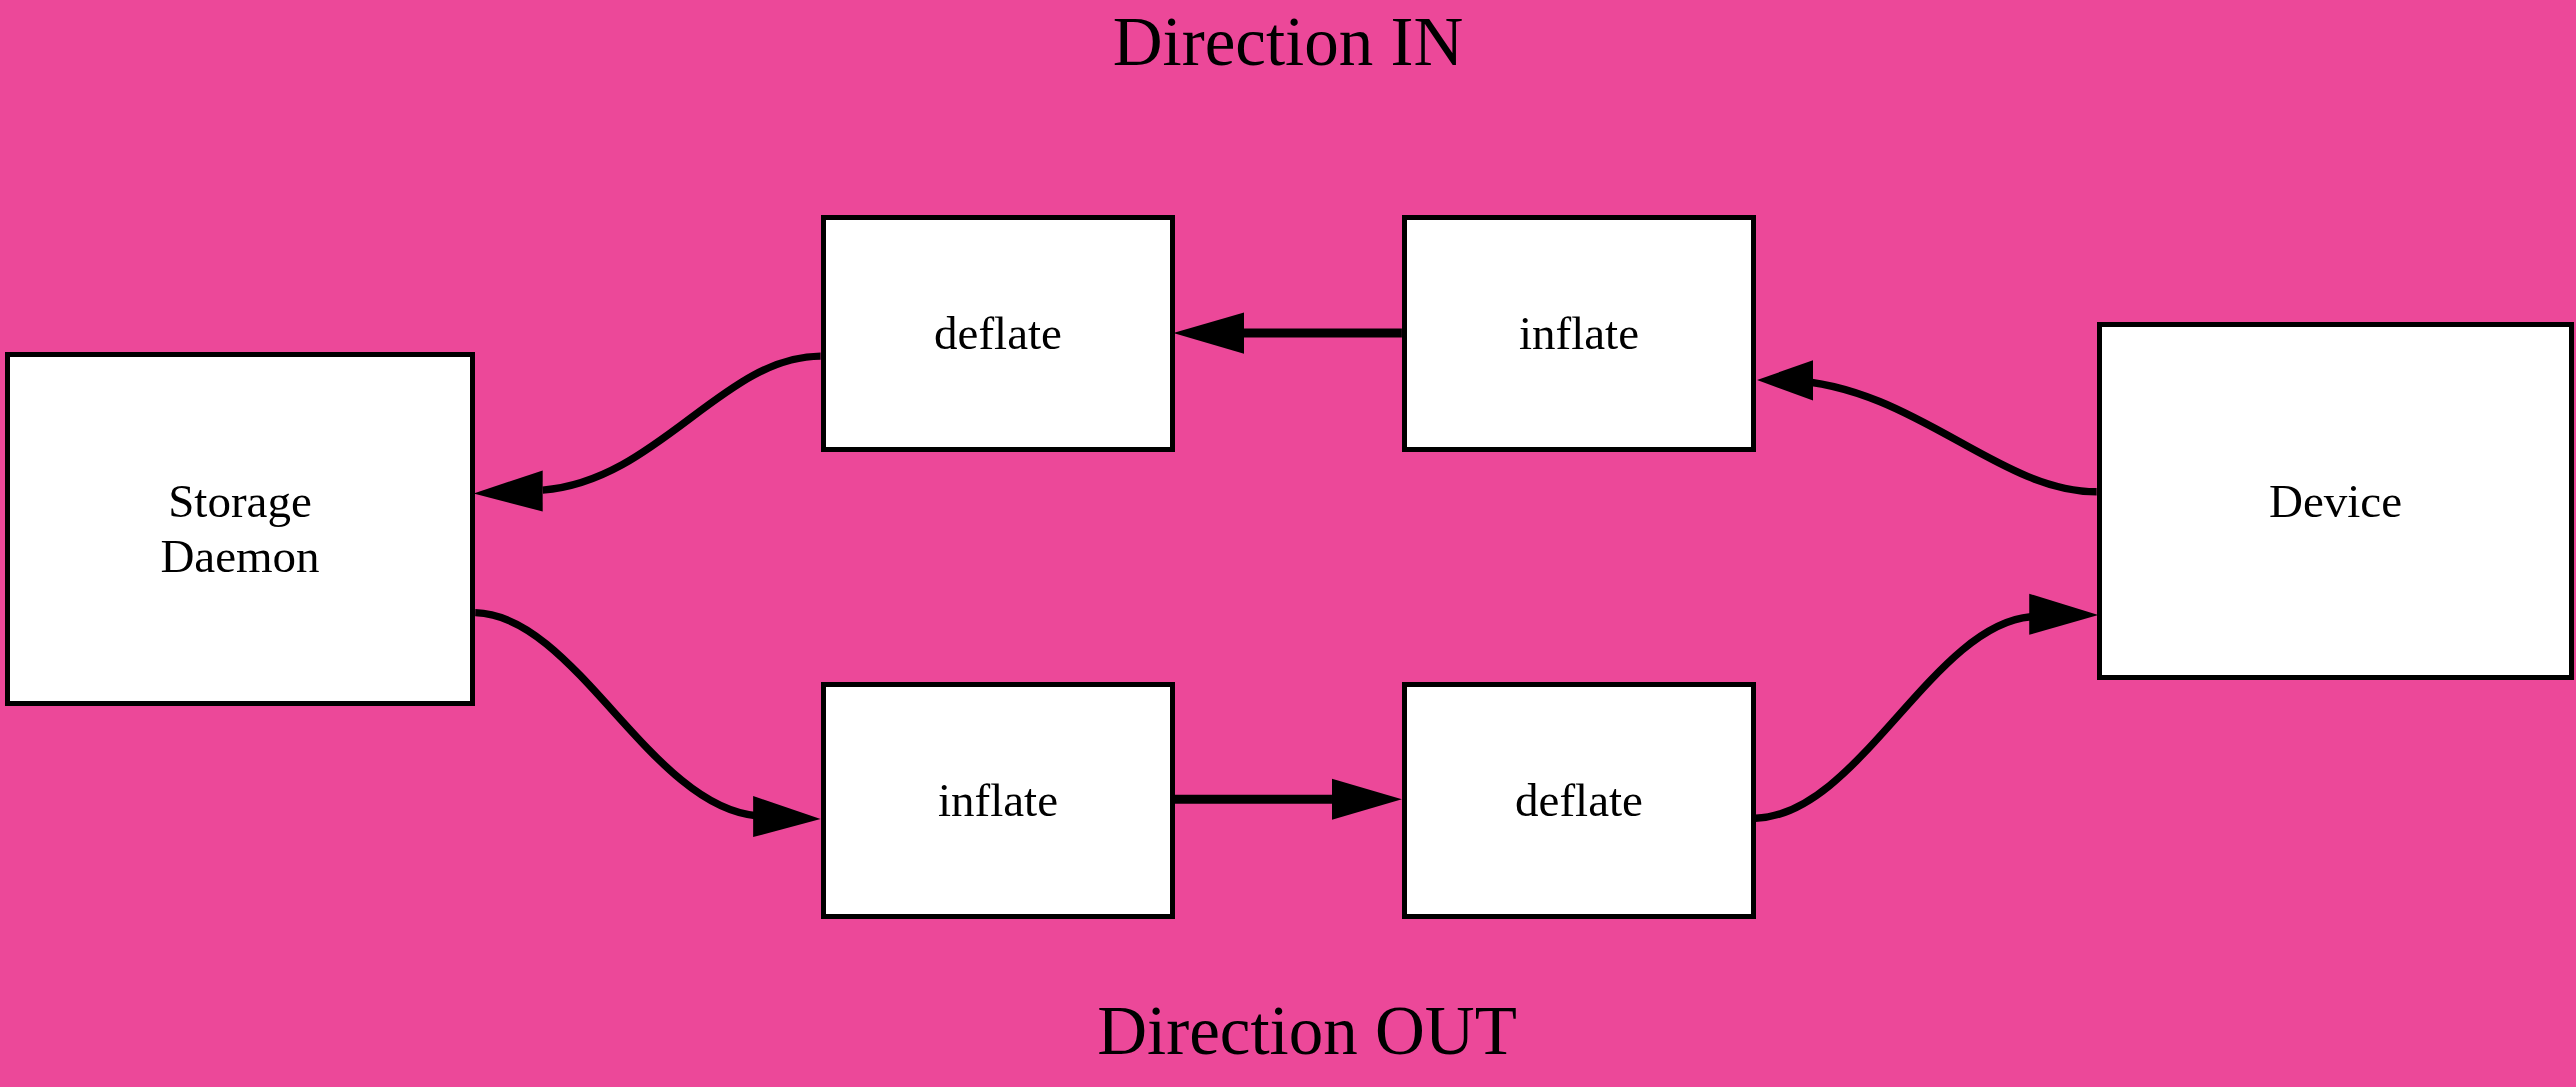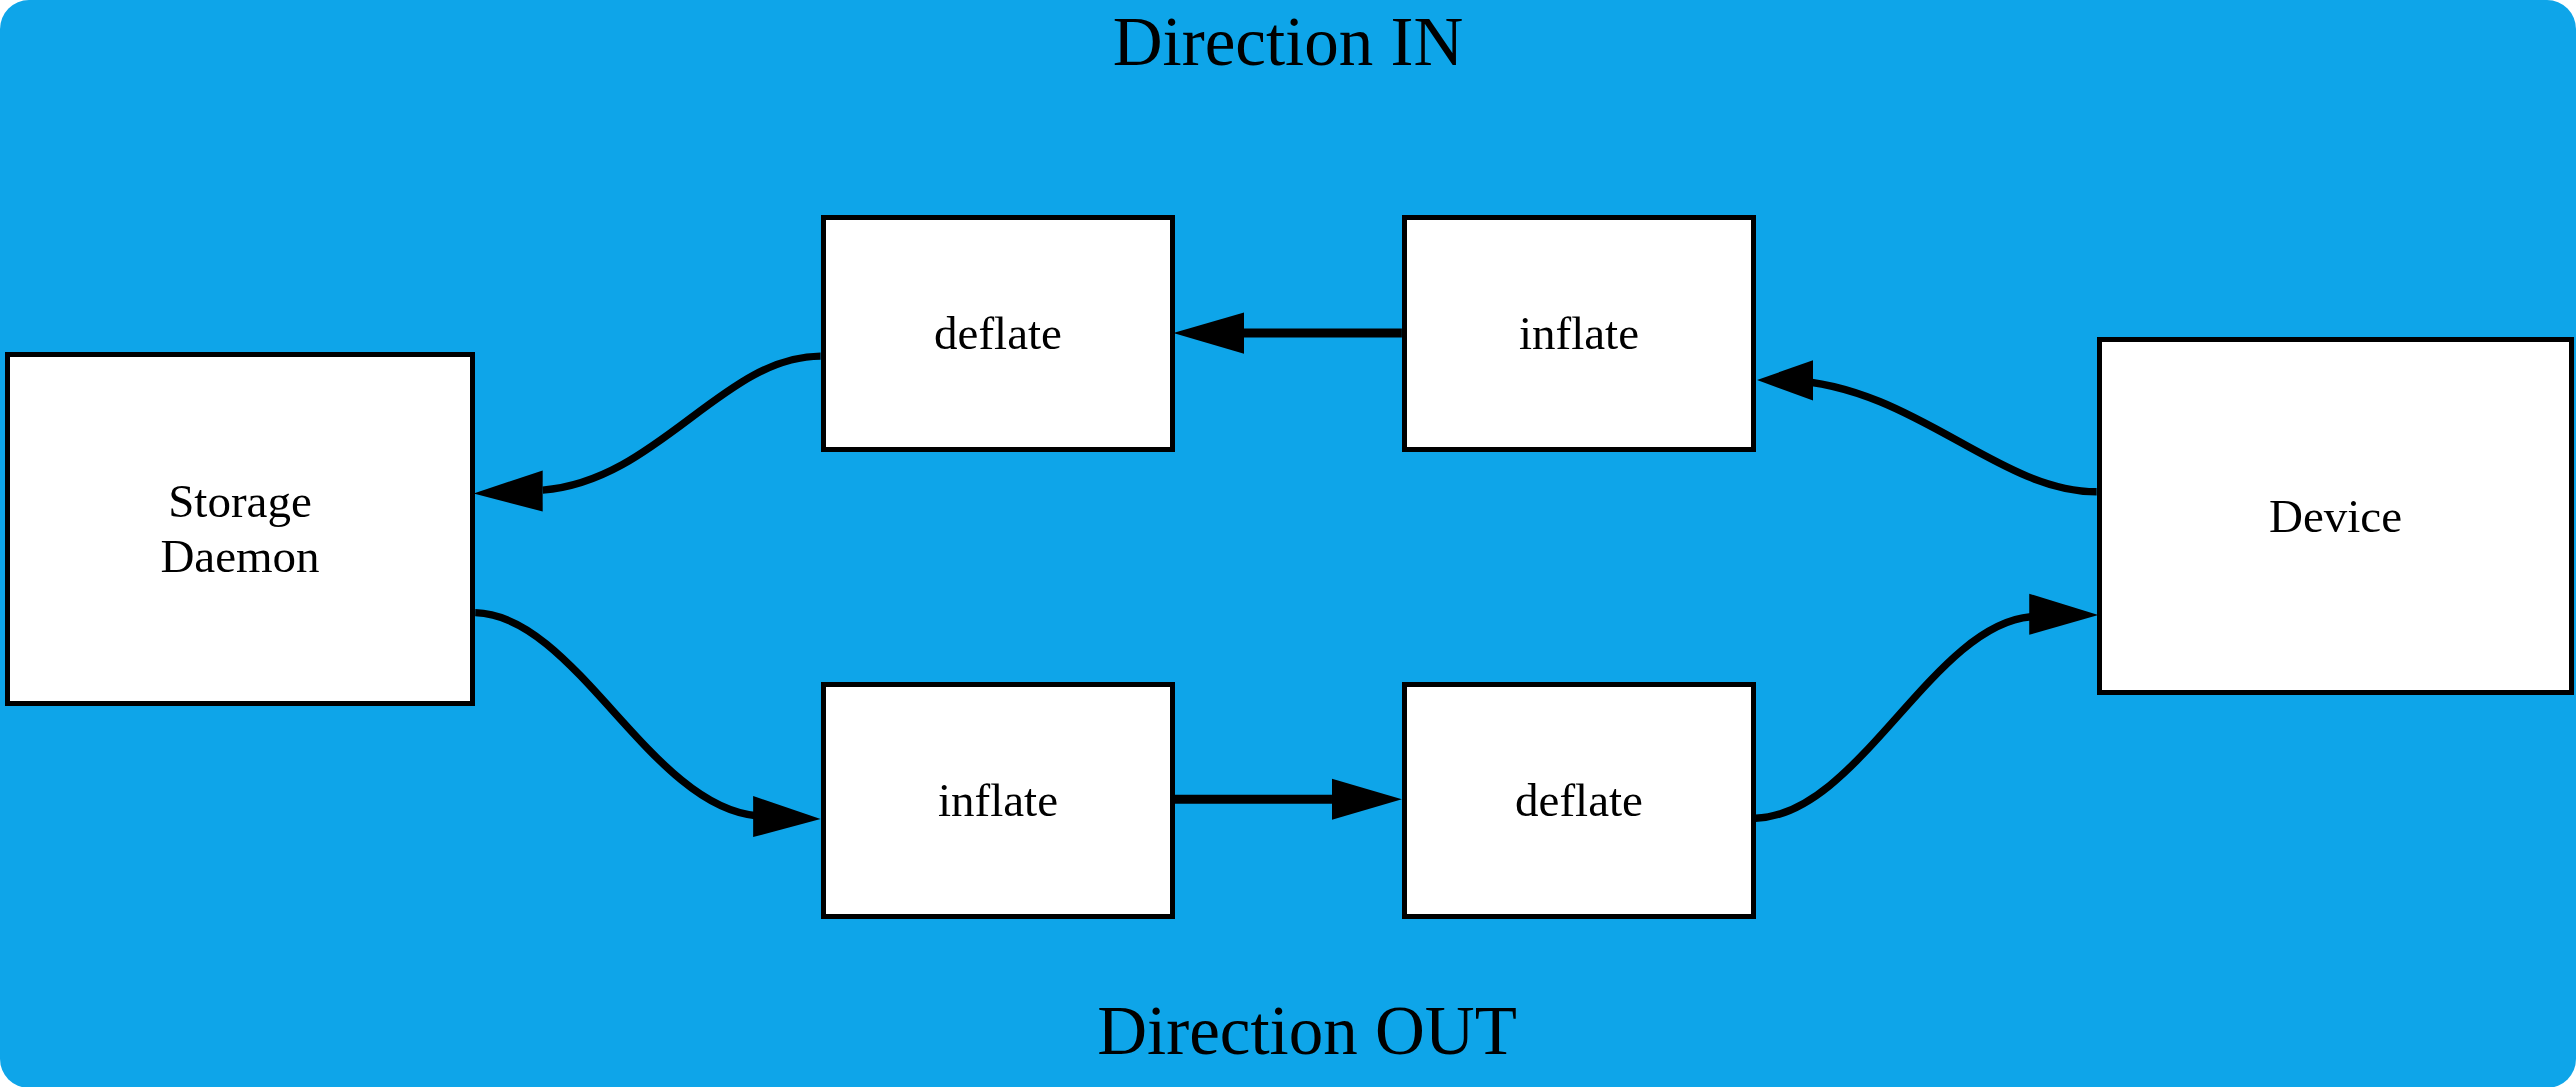--- a/index.html
+++ b/index.html
@@ -4,25 +4,24 @@
 <style>
   html, body {
     margin: 0;
     padding: 0;
     background: #ffffff;
   }
   #page {
     position: relative;
     width: 2576px;
     height: 1088px;
-    background: #0ea5e9;
+    background: #ec4899;
     overflow: hidden;
     font-family: "Liberation Serif", "DejaVu Serif", serif;
     color: #000000;
-    border-radius: 29px;
   }
   .diagram-svg {
     position: absolute;
     left: 0;
     top: 0;
     width: 2576px;
     height: 1088px;
   }
   .node-box {
     position: absolute;
@@ -53,21 +52,21 @@
     white-space: nowrap;
     text-align: center;
     width: 100%;
     left: 0;
   }
 
   
   #node-storage-daemon { left: 5px;    top: 352px;  width: 470px; height: 354px; }
   #node-deflate-in     { left: 821px;  top: 215px;  width: 354px; height: 237px; }
   #node-inflate-in     { left: 1402px; top: 215px;  width: 354px; height: 237px; }
-  #node-device         { left: 2097px; top: 337px;  width: 477px; height: 358px; }
+  #node-device         { left: 2097px; top: 322px;  width: 477px; height: 358px; }
   #node-inflate-out    { left: 821px;  top: 682px;  width: 354px; height: 237px; }
   #node-deflate-out    { left: 1402px; top: 682px;  width: 354px; height: 237px; }
 
   #label-direction-in  { top: 3.3px;    }
   #label-direction-out { top: 992px; padding-left: 19px; }
 </style>
 </head>
 <body>
 
 <div id="page">

